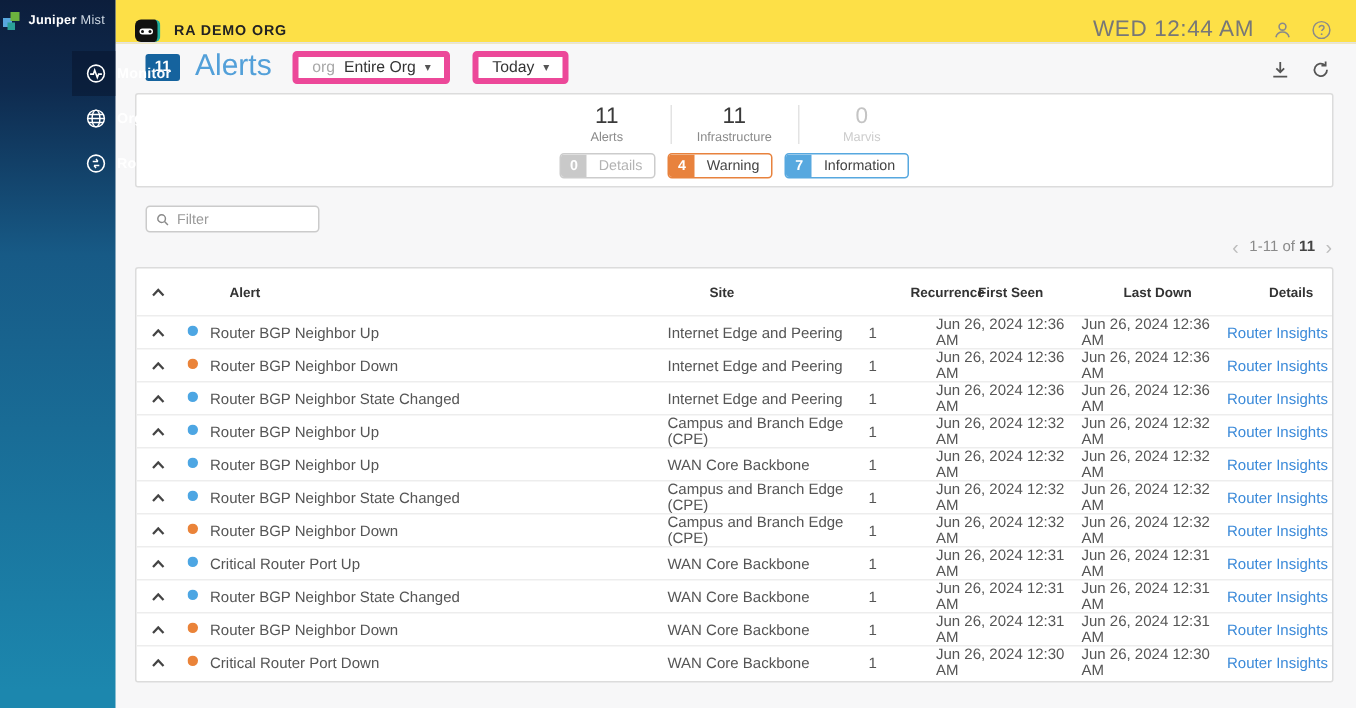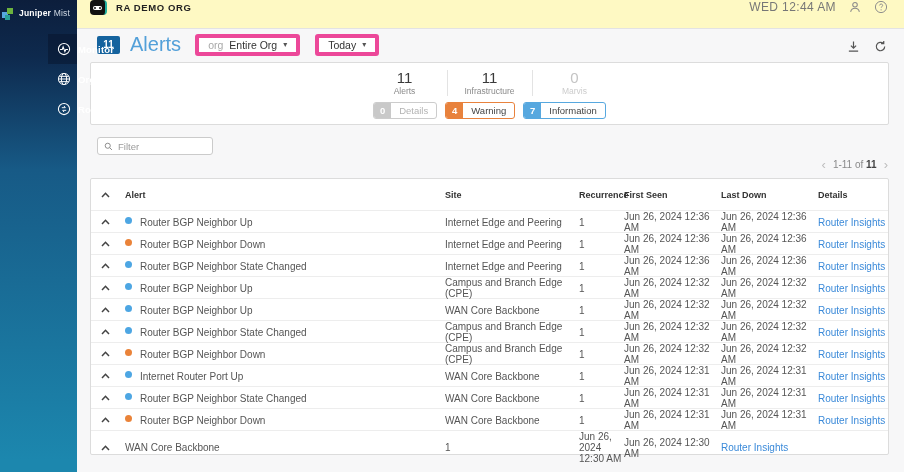--- a/index.html
+++ b/index.html
@@ -31,35 +31,35 @@
     display:flex; align-items:center; gap:7px;
     padding:8px 8px 8px 9px; cursor:pointer;
     color:#fff; font-size:9.5px; font-weight:bold; letter-spacing:.2px;margin-left:48px;
   }
   .nav-item.active-true { background:rgba(6,18,40,.45); }
   .nav-icon { width:14px; height:14px; flex:0 0 auto; }
 
   
   .topbar {
     position:absolute; left:77px; top:0; width:827px; height:29px;
-    background:#fef9c3; border-bottom:1px solid #e3e3e3;
-    display:flex; align-items:flex-start; z-index:2;
+    background:#fde047; border-bottom:1px solid #e3e3e3;
+    display:flex; align-items:flex-end; z-index:2;
   }
   .org-chip { display:flex; align-items:center; gap:9px; padding-left:13px; cursor:pointer; }
   .org-logo {
     width:17px; height:15px; background:#111; border-radius:4px;
     border-right:2px solid #1fae9e;
     display:flex; align-items:center; justify-content:center;
   }
   .org-logo .pill { width:9px; height:4px; background:#fff; border-radius:2px;
     display:flex; align-items:center; justify-content:space-around; }
   .org-logo .pill i { width:2px; height:2px; background:#111; border-radius:1px; display:block; }
   .org-name { font-size:9.5px; font-weight:bold; color:#222; letter-spacing:.6px; }
   .topbar-right { margin-left:auto; display:flex; align-items:center; gap:12px; padding-right:16px; }
-  .clock { font-size:12px; color:#777; letter-spacing:.4px; }
+  .clock { font-size:15px; color:#777; letter-spacing:.4px; }
   .tb-icon { width:14px; height:14px; color:#8a8a8a; cursor:pointer; }
 
   
   .alerts-row { position:absolute; left:97px; top:33px; display:flex; align-items:center; z-index:1; }
   .count-badge {
     min-width:23px; height:18px; padding:0 4px;
     background:#15639e; color:#fff; font-size:10px; font-weight:bold;
     display:flex; align-items:center; justify-content:center; border-radius:2px;
   }
   .page-title { font-size:20px; color:#53a0d9; margin-left:10px; font-weight:normal; }
@@ -134,21 +134,21 @@
   }
   .thead { height:31px; font-size:9px; font-weight:bold; color:#333; }
   .trow { height:22px; border-top:1px solid #ededed; font-size:10px; color:#555; }
   .caret-btn { display:flex; align-items:center; cursor:pointer; width:12px; }
   .caret-btn svg { width:9px; height:6px; color:#444; }
   .cell-alert { display:flex; gap:8px; overflow:hidden; white-space:nowrap; }
   .dot { width:7px; height:7px; border-radius:50%; flex:0 0 auto; }
   .dot.sev-info { background:#4da6e3; }
   .dot.sev-warning { background:#ea8339; }
   .link { color:#3b8ad9; text-decoration:none; cursor:pointer; font-size:10px; }
-  .th { white-space:nowrap; }
+  .th { white-space:nowrap;margin-left:28px; }
 </style>
 </head>
 <body>
 
 <div class="sidebar">
   <div class="logo">
     <span class="logo-mark">
         <i class="sq1"></i>
         <i class="sq2"></i>
         <i class="sq3"></i>
@@ -408,21 +408,21 @@
     </div>
 
     <div class="trow">
       <span class="caret-btn">
         <svg viewBox="0 0 9 6" fill="none" stroke="currentColor" stroke-width="1.5">
           <polyline points="1,5 4.5,1.3 8,5"></polyline>
         </svg>
       </span>
       <span class="cell-alert">
         <span class="dot sev-info"></span>
-        <span>Internet Router Port Up</span>
+        <span>Critical Router Port Up</span>
       </span>
       <span>WAN Core Backbone</span>
       <span>1</span>
       <span>Jun 26, 2024 12:31 AM</span>
       <span>Jun 26, 2024 12:31 AM</span>
       <a class="link">Router Insights</a>
     </div>
 
     <div class="trow">
       <span class="caret-btn">
@@ -457,20 +457,24 @@
       <span>Jun 26, 2024 12:31 AM</span>
       <a class="link">Router Insights</a>
     </div>
 
     <div class="trow">
       <span class="caret-btn">
         <svg viewBox="0 0 9 6" fill="none" stroke="currentColor" stroke-width="1.5">
           <polyline points="1,5 4.5,1.3 8,5"></polyline>
         </svg>
       </span>
+      <span class="cell-alert">
+        <span class="dot sev-warning"></span>
+        <span>Critical Router Port Down</span>
+      </span>
       <span>WAN Core Backbone</span>
       <span>1</span>
       <span>Jun 26, 2024 12:30 AM</span>
       <span>Jun 26, 2024 12:30 AM</span>
       <a class="link">Router Insights</a>
     </div>
 
 </div>
 
 </body></html>

